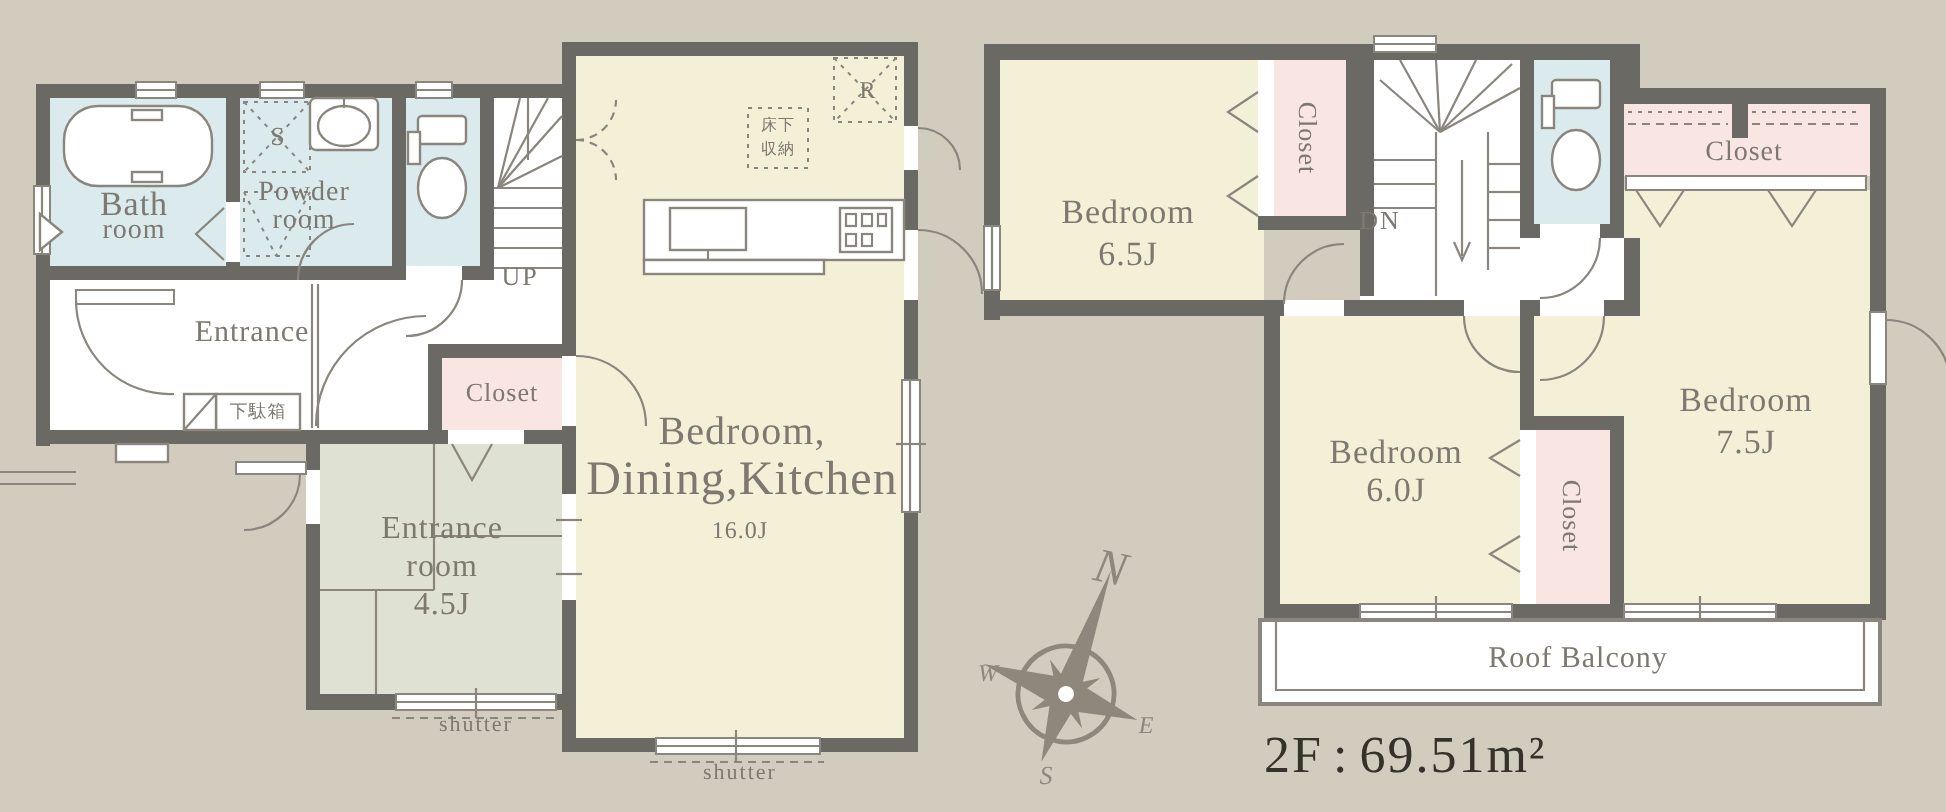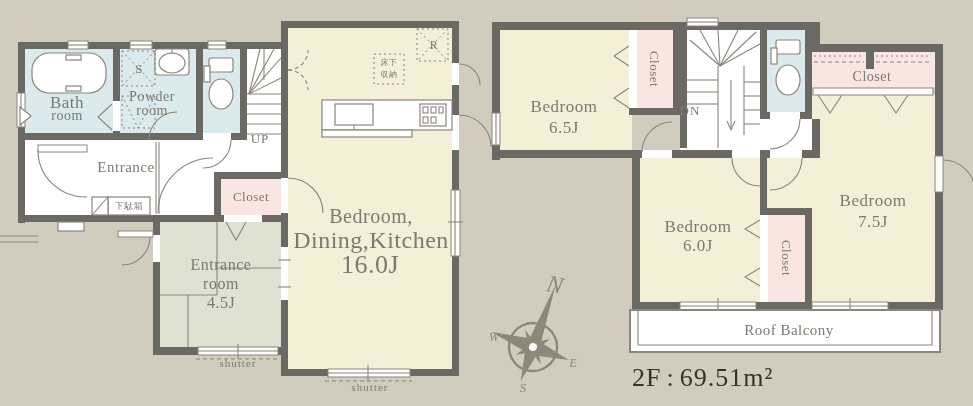--- a/index.html
+++ b/index.html
@@ -311,21 +311,21 @@
   <div class="rl" style="left:139px;top:68px;font-size:13px">S</div>
   <div class="rl" style="left:126px;top:167px;font-size:15px">Entrance</div>
   <div class="rl" style="left:129px;top:206px;font-size:9px">下駄箱</div>
   <div class="rl" style="left:260px;top:138px;font-size:13px;letter-spacing:1px">UP</div>
   <div class="rl" style="left:251px;top:196px;font-size:13px">Closet</div>
   <div class="rl" style="left:221px;top:265px;font-size:16px">Entrance</div>
   <div class="rl" style="left:221px;top:284px;font-size:16px">room</div>
   <div class="rl" style="left:221px;top:303px;font-size:16px">4.5J</div>
   <div class="rl" style="left:371px;top:216px;font-size:20px">Bedroom,</div>
   <div class="rl" style="left:371px;top:240px;font-size:24px">Dining,Kitchen</div>
-  <div class="rl" style="left:370px;top:265px;font-size:26px">16.0J</div>
+  <div class="rl" style="left:370px;top:265px;font-size:12px">16.0J</div>
   <div class="rl" style="left:389px;top:63px;font-size:8px">床下</div>
   <div class="rl" style="left:389px;top:75px;font-size:8px">収納</div>
   <div class="rl" style="left:434px;top:45px;font-size:12px">R</div>
   <div class="rl" style="left:238px;top:363px;font-size:11px;letter-spacing:1px">shutter</div>
   <div class="rl" style="left:370px;top:387px;font-size:11px;letter-spacing:1px">shutter</div>
 
   <div class="rl" style="left:564px;top:106px;font-size:17px">Bedroom</div>
   <div class="rl" style="left:564px;top:127px;font-size:17px">6.5J</div>
   <div class="rl" style="left:698px;top:226px;font-size:17px">Bedroom</div>
   <div class="rl" style="left:698px;top:245px;font-size:17px">6.0J</div>

